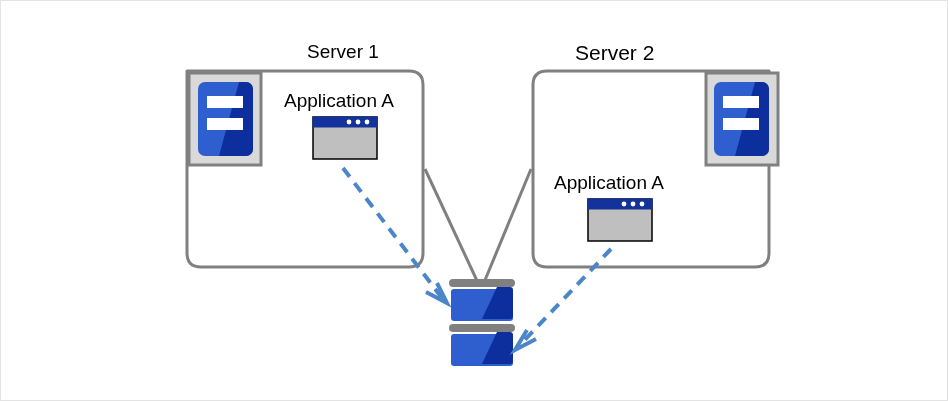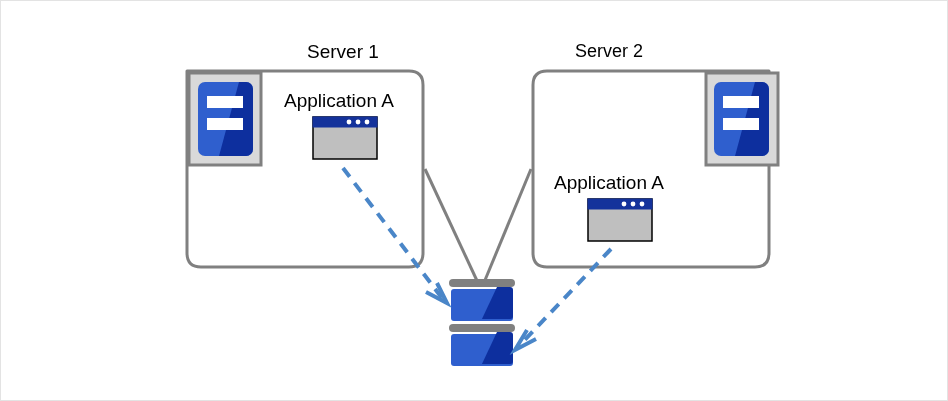--- a/index.html
+++ b/index.html
@@ -37,21 +37,21 @@
     line-height: 1;
   }
   #label-server-1 {
     left: 306px;
     top: 41px;
     font-size: 19px;
   }
   #label-server-2 {
     left: 574px;
     top: 41px;
-    font-size: 18px;
+    font-size: 21px;
   }
   #label-app-a-1 {
     left: 283px;
     top: 90px;
     font-size: 19px;
   }
   #label-app-a-2 {
     left: 553px;
     top: 172px;
     font-size: 19px;

